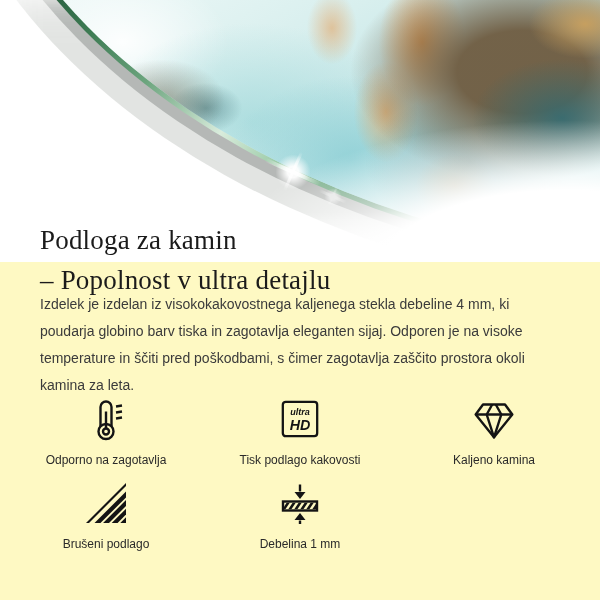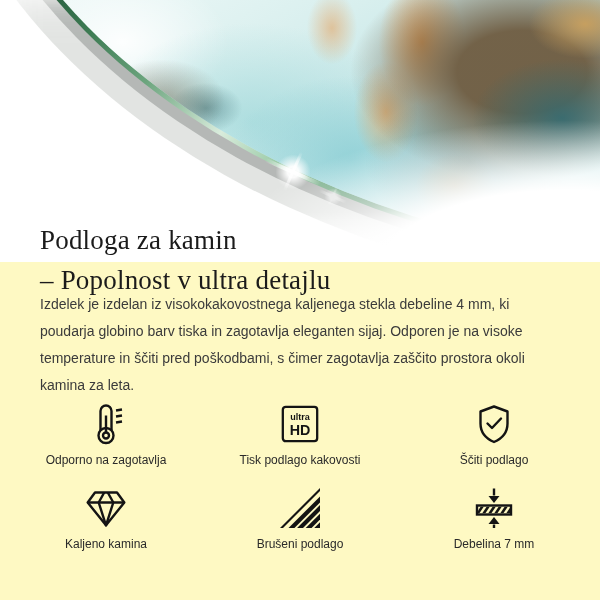--- a/index.html
+++ b/index.html
@@ -58,21 +58,21 @@
       font-family:"Liberation Serif", serif;font-weight:400;
       font-size:27px;line-height:40px;color:#1b1b1b;letter-spacing:0.2px;}
   .headline span{display:block;}
   .desc{position:absolute;left:40px;top:291px;width:518px;margin:0;
       font-size:14px;line-height:27px;color:#3b3b3b;}
 
   
   .features{position:absolute;left:9px;top:398px;width:582px;
       display:grid;grid-template-columns:repeat(3,1fr);grid-auto-rows:84px;}
   .feature{display:flex;flex-direction:column;align-items:center;}
-  .feature .icon-wrap{height:52px;display:flex;align-items:center;justify-content:center;}
+  .feature .icon-wrap{height:52px;display:flex;justify-content:center;font-style:italic;}
   .feature .f-label{margin-top:3px;font-size:12px;color:#2a2a2a;}
   .feature svg{display:block;}
   .ico{stroke:#141414;fill:none;stroke-width:2.4;}
 </style>
 </head>
 <body>
 
 <div id="stage">
 
   <div class="hero">
@@ -121,29 +121,20 @@
       <div class="icon-wrap">
         <svg width="42" height="42" viewBox="0 0 44 44">
           <rect class="ico" x="4" y="4" width="36" height="36" rx="3" stroke-width="2.8"></rect>
           <text x="22" y="18" text-anchor="middle" font-family="Liberation Sans, sans-serif" font-size="9.5" font-weight="bold" fill="#141414" stroke="none">ultra</text>
           <text x="22" y="33" text-anchor="middle" font-family="Liberation Sans, sans-serif" font-size="15" font-weight="bold" fill="#141414" stroke="none">HD</text>
         </svg>
       </div>
       <div class="f-label">Tisk podlago kakovosti</div>
     </div>
 
-    <div class="feature">
-      <div class="icon-wrap">
-        <svg width="44" height="44" viewBox="0 0 44 44">
-          <path class="ico" stroke-linejoin="round" d="M22,4.5 L35.5,9.5 L35.5,21.5 C35.5,30.5 29.5,36.8 22,40 C14.5,36.8 8.5,30.5 8.5,21.5 L8.5,9.5 Z"></path>
-          <polyline class="ico" points="15.5,21.5 20,26 29,16.5" stroke-linecap="round" stroke-linejoin="round"></polyline>
-        </svg>
-      </div>
-      <div class="f-label">Ščiti podlago</div>
-    </div>
 
     <div class="feature">
       <div class="icon-wrap">
         <svg width="44" height="44" viewBox="0 0 44 44">
           <path class="ico" stroke-linejoin="round" d="M11,6.5 L33,6.5 L40.3,16.5 L22,39.3 L3.7,16.5 Z"></path>
           <path class="ico" stroke-linejoin="round" d="M20.2,6.5 L14.7,16.5 L22,39.3 L29.3,16.5 L23.8,6.5"></path>
           <line class="ico" x1="3.7" y1="16.5" x2="40.3" y2="16.5"></line>
         </svg>
       </div>
       <div class="f-label">Kaljeno kamina</div>
@@ -185,17 +176,17 @@
             <line x1="10" y1="30" x2="18" y2="18"></line>
             <line x1="16" y1="30" x2="24" y2="18"></line>
             <line x1="22" y1="30" x2="30" y2="18"></line>
             <line x1="28" y1="30" x2="36" y2="18"></line>
             <line x1="34" y1="30" x2="42" y2="18"></line>
           </g>
           <polygon points="16.5,38 27.5,38 22,31" fill="#141414"></polygon>
           <line class="ico" x1="22" y1="38.5" x2="22" y2="42" stroke-width="3"></line>
         </svg>
       </div>
-      <div class="f-label">Debelina 7 mm</div>
+      <div class="f-label">Debelina 1 mm</div>
     </div>
 
   </div>
 </div>
 
 </body></html>

